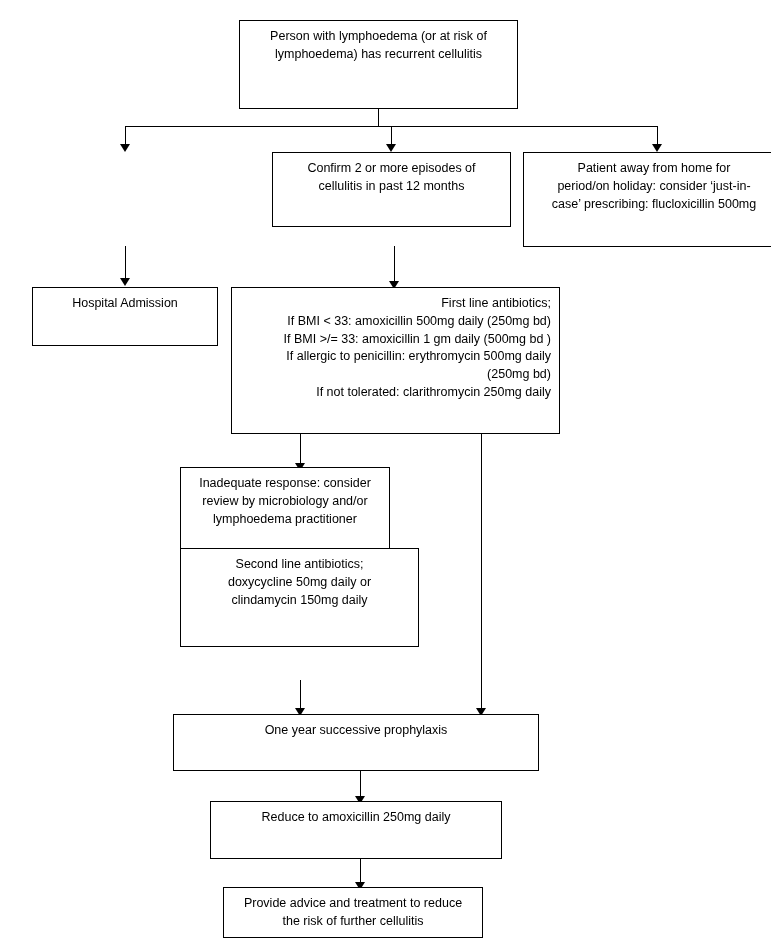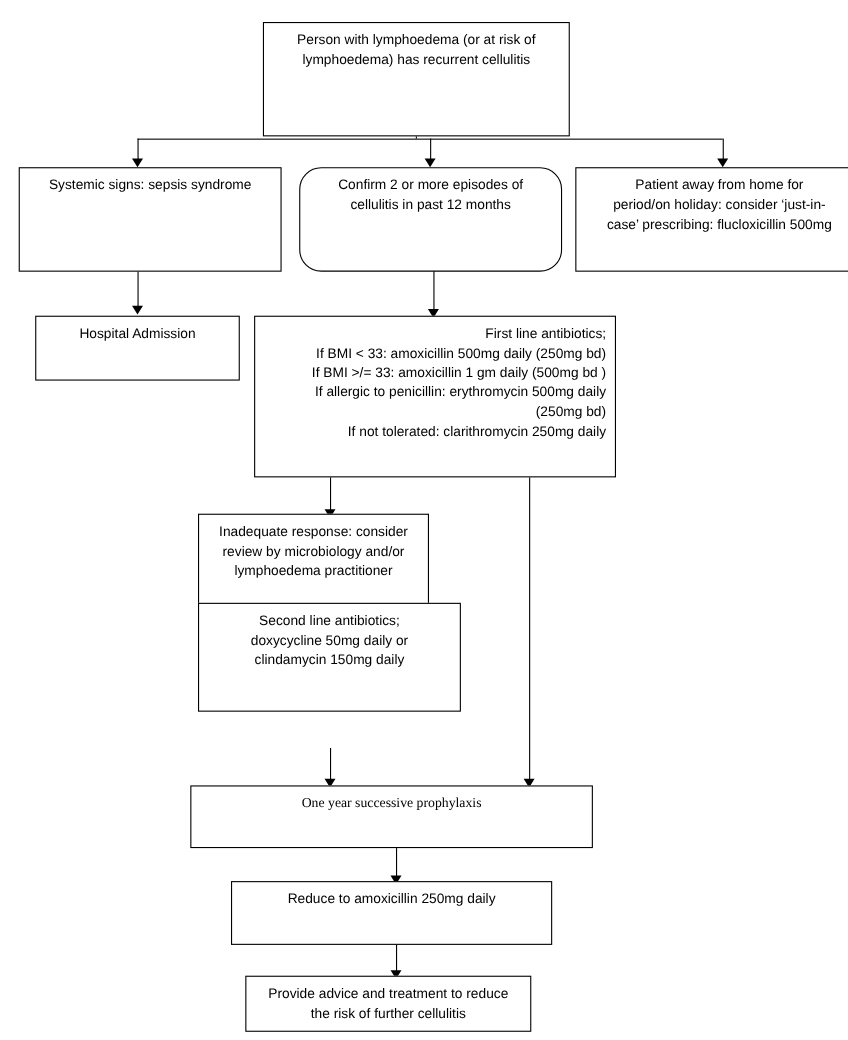--- a/index.html
+++ b/index.html
@@ -91,30 +91,27 @@
 
   <div class="vline" style="left:481px; top:433px; height:281px;"></div>
   <div class="arrowhead" style="left:476px; top:708px;"></div>
 
   <div class="vline" style="left:360px; top:770px; height:32px;"></div>
   <div class="arrowhead" style="left:355px; top:796px;"></div>
 
   <div class="vline" style="left:360px; top:858px; height:30px;"></div>
   <div class="arrowhead" style="left:355px; top:882px;"></div>
 
-  <div class="node center" style="left:239px; top:20px; width:279px; height:104px;text-align:center;">
+  <div class="node center" style="left:239px; top:20px; width:279px; height:89px;text-align:center;">
     <span class="txt">Person with lymphoedema (or at risk of
 lymphoedema) has recurrent cellulitis</span>
   </div>
 
-  <div class="node center" style="left:17px; top:152px; width:239px; height:95px;">
-    <span class="txt">Systemic signs: sepsis syndrome</span>
-  </div>
 
-  <div class="node center" style="left:272px; top:152px; width:239px; height:95px;border-radius:20px;">
+  <div class="node center" style="left:272px; top:152px; width:239px; height:75px;">
     <span class="txt">Confirm 2 or more episodes of
 cellulitis in past 12 months</span>
   </div>
 
   <div class="node center" style="left:523px; top:152px; width:262px; height:95px;">
     <span class="txt">Patient away from home for
 period/on holiday: consider ‘just-in-
 case’ prescribing: flucloxicillin 500mg</span>
   </div>
 
@@ -136,21 +133,21 @@
 review by microbiology and/or
 lymphoedema practitioner</span>
   </div>
 
   <div class="node center" style="left:180px; top:548px; width:239px; height:99px;">
     <span class="txt">Second line antibiotics;
 doxycycline 50mg daily or
 clindamycin 150mg daily</span>
   </div>
 
-  <div class="node center" style="left:173px; top:714px; width:366px; height:57px;font-family:Liberation Serif, serif;">
+  <div class="node center" style="left:173px; top:714px; width:366px; height:57px;">
     <span class="txt">One year successive prophylaxis</span>
   </div>
 
   <div class="node center" style="left:210px; top:801px; width:292px; height:58px;">
     <span class="txt">Reduce to amoxicillin 250mg daily</span>
   </div>
 
   <div class="node center" style="left:223px; top:887px; width:260px; height:51px;">
     <span class="txt">Provide advice and treatment to reduce
 the risk of further cellulitis</span>

